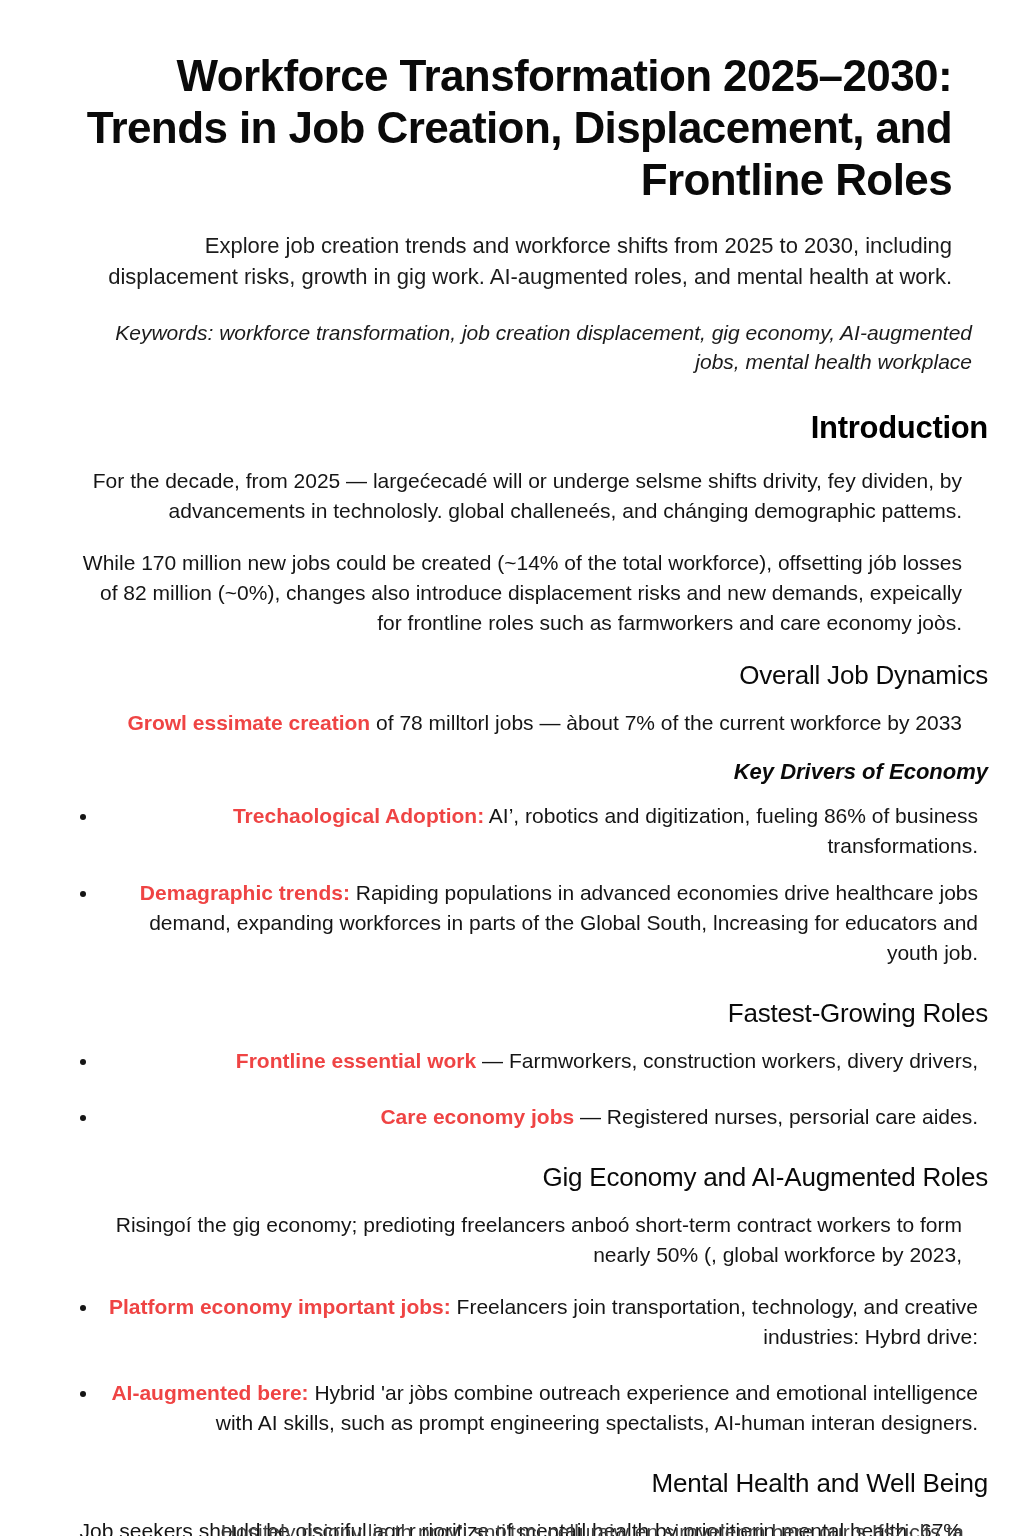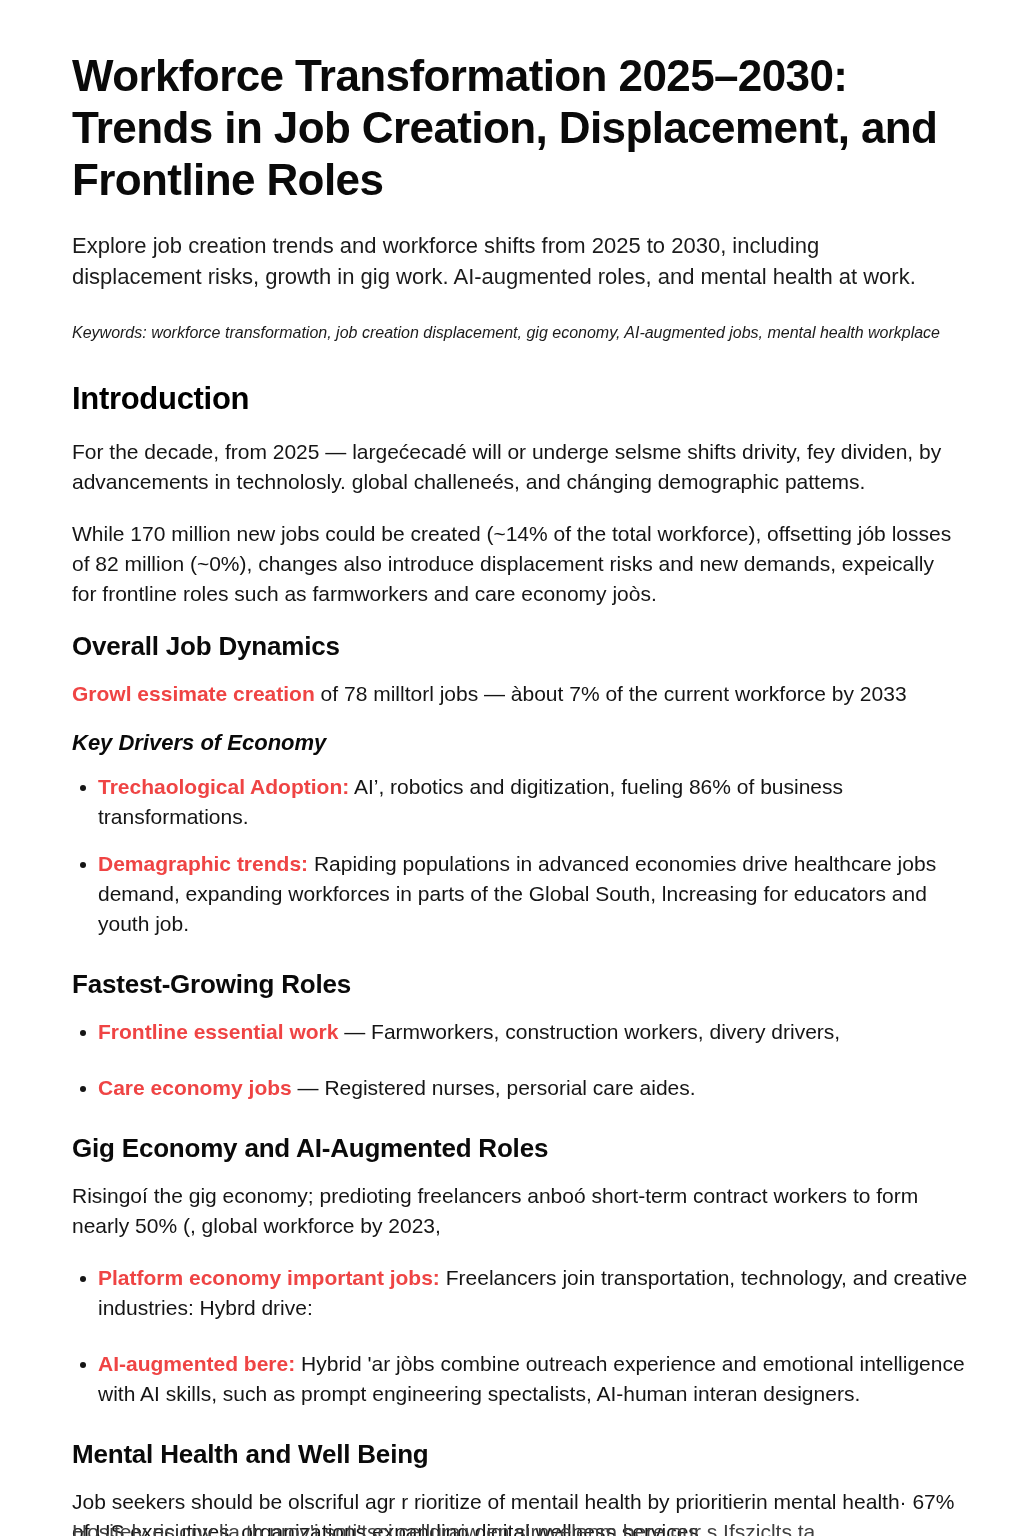--- a/index.html
+++ b/index.html
@@ -14,20 +14,21 @@
     font-family: "Liberation Sans", "DejaVu Sans", sans-serif;
     color: #111111;
     -webkit-font-smoothing: antialiased;
   }
   .page {
     box-sizing: border-box;
     width: 1024px;
     height: 1536px;
     padding: 50px 36px 0 72px;
     position: relative;
+    text-align: right;
   }
 
   
   .doc-title {
     font-size: 44px;
     line-height: 52px;
     font-weight: 700;
     letter-spacing: -0.6px;
     margin: 0 0 24px 0;
     max-width: 880px;
@@ -37,41 +38,41 @@
   
   .lead {
     font-size: 22px;
     line-height: 31px;
     margin: 0 0 26px 0;
     max-width: 880px;
     color: #1b1b1b;
     font-weight: 400;
   }
   .keywords {
-    font-size: 16px;
+    font-size: 21px;
     line-height: 29px;
     font-style: italic;
     margin: 0 0 34px 0;
     max-width: 900px;
     color: #1b1b1b;
   }
 
   
   h2.sec-h2 {
     font-size: 31px;
     line-height: 36px;
     font-weight: 700;
     letter-spacing: -0.3px;
     margin: 0 0 20px 0;
     color: #000000;
   }
   h3.sec-h3 {
     font-size: 26px;
     line-height: 31px;
-    font-weight: 700;
+    font-weight: 400;
     letter-spacing: -0.2px;
     margin: 0 0 17px 0;
     color: #0a0a0a;
   }
   h4.sec-h4 {
     font-size: 22px;
     line-height: 27px;
     font-weight: 700;
     font-style: italic;
     margin: 0 0 16px 0;

